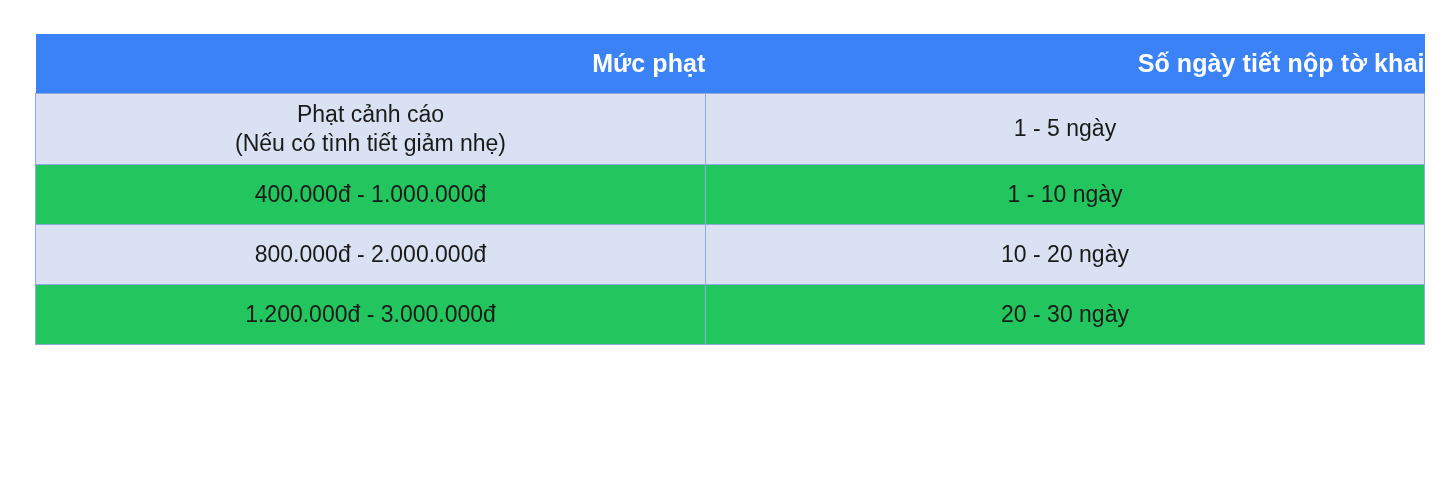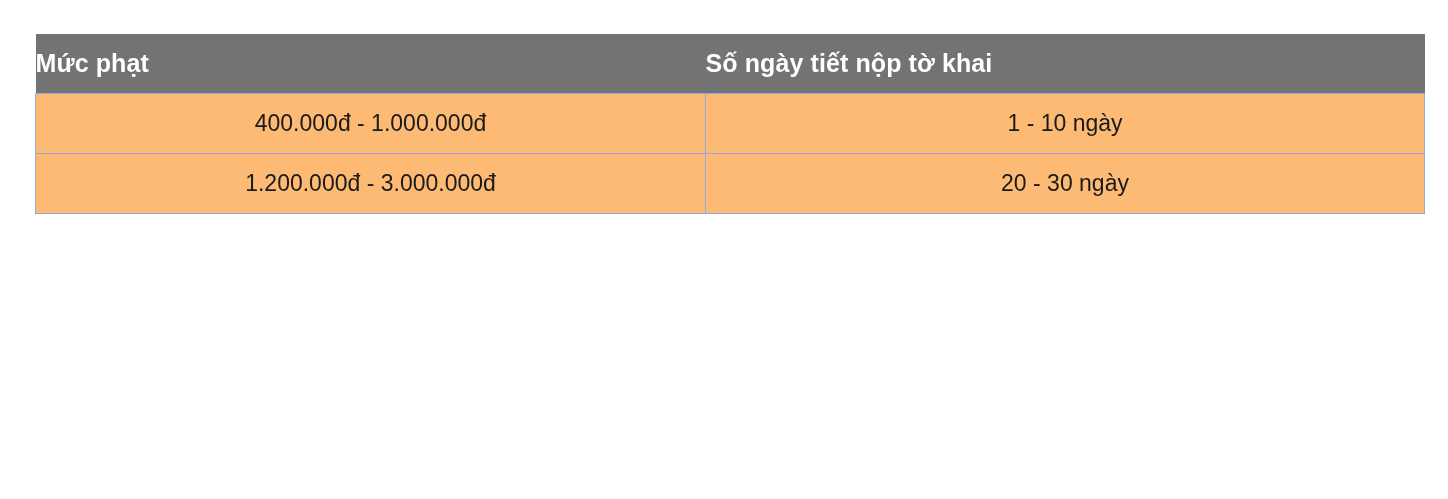--- a/index.html
+++ b/index.html
@@ -24,45 +24,45 @@
     left: 35px;
     top: 34px;
     width: 1389px;
     border-collapse: collapse;
     table-layout: fixed;
   }
   #penalty-table col.col-penalty { width: 670px; }
   #penalty-table col.col-days { width: 719px; }
 
   #penalty-table thead th {
-    background: #737373;
+    background: #3b82f6;
     color: #ffffff;
     font-size: 25px;
     font-weight: bold;
-    text-align: left;
+    text-align: right;
     height: 59px;
     padding: 0;
     border: none;
     letter-spacing: 0.1px;
   }
 
   #penalty-table tbody td {
     font-size: 23px;
     color: #1a1a1a;
     text-align: center;
     padding: 0 10px;
     border: 1px solid #8faadc;
     line-height: 1.28;
     font-weight: normal;
   }
   #penalty-table tbody tr.shaded td {
     background: #d9e1f2;
   }
   #penalty-table tbody tr.plain td {
-    background: #fdba74;
+    background: #22c55e;
   }
   #penalty-table tbody tr.tall td {
     height: 70px;
   }
   #penalty-table tbody tr.normal td {
     height: 59px;
   }
   .cell-line { display: block; }
 </style>
 </head>
@@ -76,26 +76,37 @@
       <col class="col-days">
     </colgroup>
     <thead>
       <tr>
         <th>Mức phạt</th>
         <th>Số ngày tiết nộp tờ khai</th>
       </tr>
     </thead>
     <tbody>
 
+      <tr class="shaded tall">
+        <td>
+          <span class="cell-line">Phạt cảnh cáo</span>
+          <span class="cell-line">(Nếu có tình tiết giảm nhẹ)</span>
+        </td>
+        <td>1 - 5 ngày</td>
+      </tr>
 
       <tr class="plain normal">
         <td>400.000đ - 1.000.000đ</td>
         <td>1 - 10 ngày</td>
       </tr>
 
+      <tr class="shaded normal">
+        <td>800.000đ - 2.000.000đ</td>
+        <td>10 - 20 ngày</td>
+      </tr>
 
       <tr class="plain normal">
         <td>1.200.000đ - 3.000.000đ</td>
         <td>20 - 30 ngày</td>
       </tr>
 
 
 
     </tbody>
   </table>

